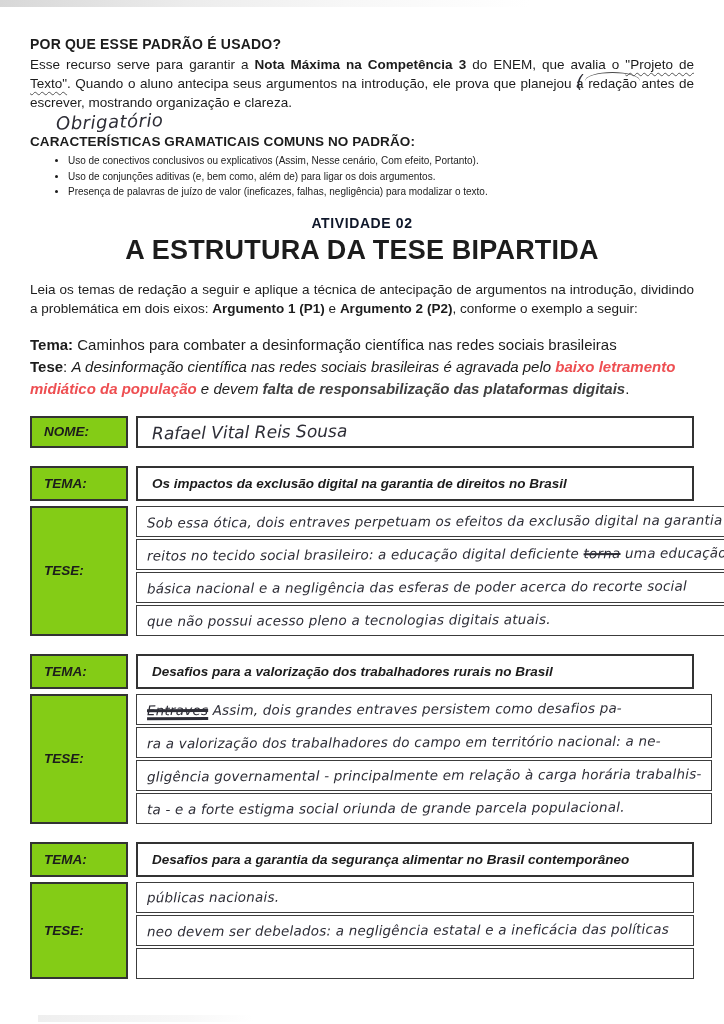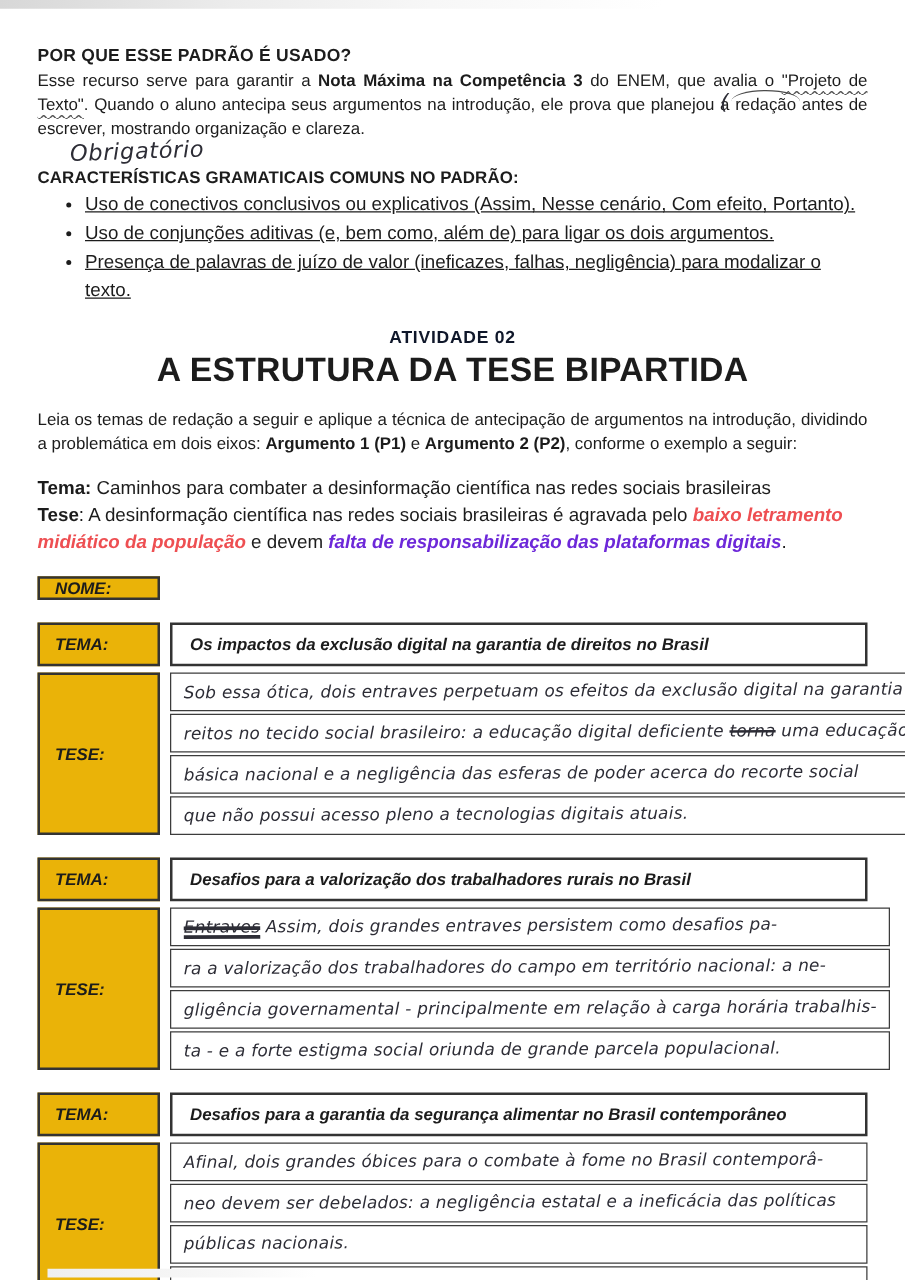--- a/index.html
+++ b/index.html
@@ -31,38 +31,38 @@
     content:""; position:absolute; left:-3px; right:-3px; top:-2px; height:8px;
     border-top:1.6px solid #4a4a4a; border-radius:50% 50% 0 0 / 100% 100% 0 0;
   }
 
   .hw { font-family:"DejaVu Sans", sans-serif; font-style:italic; color:#2d2d36; }
   .obrigatorio { font-size:18px; display:inline-block; transform:rotate(-2deg); margin:-1px 0 -3px 26px; letter-spacing:0.5px; }
   .paren-mark { position:absolute; left:-12px; top:-4px; font-size:17px; }
 
   .h-gram { font-size:13.5px; font-weight:bold; margin:2px 0 4px 0; letter-spacing:0.1px; }
   ul.gram { margin:0 0 0 12px; padding:0 0 0 26px; }
-  ul.gram li { font-size:15px; line-height:1.52;text-decoration:underline; }
+  ul.gram li { font-size:10px; line-height:1.52; }
 
   .activity-label { text-align:center; font-weight:bold; font-size:14px; letter-spacing:0.6px; margin-top:16px; }
   .main-title { text-align:center; font-weight:bold; font-size:27px; letter-spacing:0.2px; margin:4px 0 14px 0; }
 
   .example { margin-top:16px; font-size:15px; line-height:1.45; }
-  .example .it { }
+  .example .it { font-style:italic; }
   .red-em { font-weight:bold; font-style:italic; }
 
   
   .tblgroup { margin-top:18px; }
   .tbl { display:flex; gap:8px; align-items:stretch; }
   .tbl + .tbl { margin-top:5px; }
   .lbl-box {
     border:2px solid #333; width:82px; flex:0 0 82px;
     display:flex; align-items:center; padding-left:12px;
     font-weight:bold; font-style:italic; font-size:13.5px;
-    background:#eab308;
+    background:#84cc16;
   }
   .one-row { flex:1; border:2px solid #333; display:flex; align-items:center; padding:8px 14px; background:#fff; }
   .tema-text { font-weight:bold; font-style:italic; font-size:13.5px; }
   .lines { flex:1; display:flex; flex-direction:column; }
   .line-row {
     border:1.7px solid #3c3c3c; min-height:26px;
     display:flex; align-items:center; padding:1px 10px 2px 10px;
     background:#fff;
   }
   .line-row + .line-row { margin-top:2px; }
@@ -95,27 +95,30 @@
   
   <div class="activity-label" style="color:#0f172a">ATIVIDADE 02</div>
   <div class="main-title">A ESTRUTURA DA TESE BIPARTIDA</div>
 
   
   <p class="body-par"><span>Leia os temas de redação a seguir e aplique a técnica de antecipação de argumentos na introdução, dividindo a problemática em dois eixos: </span><span class="b">Argumento 1 (P1)</span><span> e </span><span class="b">Argumento 2 (P2)</span><span>, conforme o exemplo a seguir:</span></p>
 
   
   <div class="example">
     <div><span class="b">Tema:</span><span> Caminhos para combater a desinformação científica nas redes sociais brasileiras</span></div>
-    <div><span class="b">Tese</span><span>: </span><span class="it">A desinformação científica nas redes sociais brasileiras é agravada pelo </span><span class="red-em" style="color:#ee4f52">baixo letramento midiático da população</span><span class="it"> e devem </span><span class="red-em" style="color:#6d28d9">falta de responsabilização das plataformas digitais</span><span>.</span></div>
+    <div><span class="b">Tese</span><span>: </span><span class="it">A desinformação científica nas redes sociais brasileiras é agravada pelo </span><span class="red-em" style="color:#ee4f52">baixo letramento midiático da população</span><span class="it"> e devem </span><span class="red-em" style="color:#404040">falta de responsabilização das plataformas digitais</span><span>.</span></div>
   </div>
 
   
   <div class="tblgroup" style="margin-top:16px">
     <div class="tbl">
       <div class="lbl-box">NOME:</div>
+      <div class="one-row" style="padding:4px 14px">
+        <span class="hw hw-name">Rafael Vital Reis Sousa</span>
+      </div>
     </div>
   </div>
 
   
   <div class="tblgroup">
     <div class="tbl">
       <div class="lbl-box">TEMA:</div>
       <div class="one-row">
           <span class="tema-text">Os impactos da exclusão digital na garantia de direitos no Brasil</span>
         </div>
@@ -171,27 +174,24 @@
     <div class="tbl">
       <div class="lbl-box">TEMA:</div>
       <div class="one-row">
           <span class="tema-text">Desafios para a garantia da segurança alimentar no Brasil contemporâneo</span>
         </div>
     </div>
     <div class="tbl">
       <div class="lbl-box">TESE:</div>
       <div class="lines">
         <div class="line-row">
-            <span class="hw hw-line">Afinal, dois grandes óbices para o combate à fome no Brasil contemporâ-</span>
+            <span class="hw hw-line">públicas nacionais.</span>
           </div>
         <div class="line-row">
             <span class="hw hw-line">neo devem ser debelados: a negligência estatal e a ineficácia das políticas</span>
-          </div>
-        <div class="line-row">
-            <span class="hw hw-line">públicas nacionais.</span>
           </div>
         <div class="line-row">
             <span class="hw hw-line"></span>
           </div>
       </div>
     </div>
   </div>
 
 </div>
 

